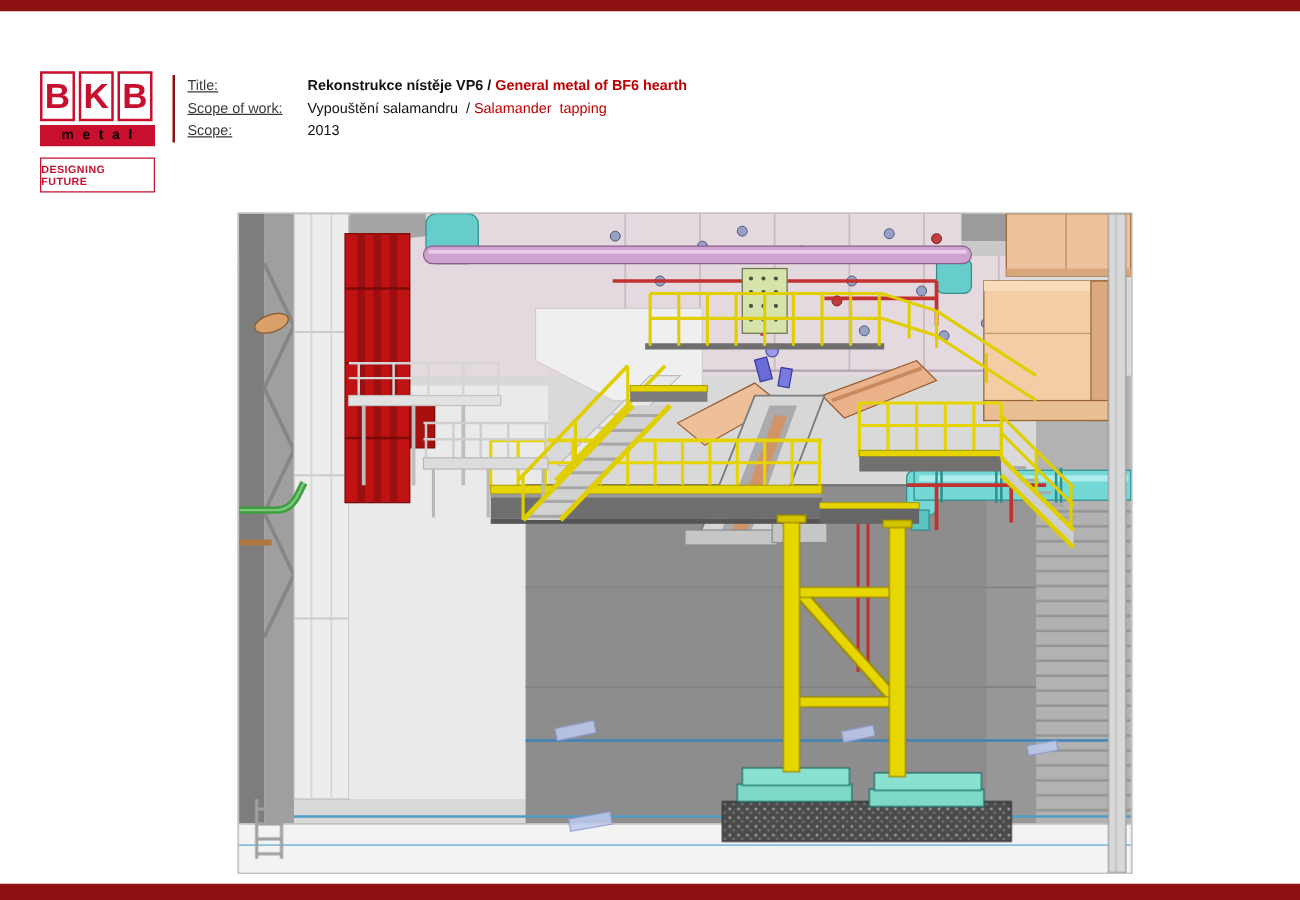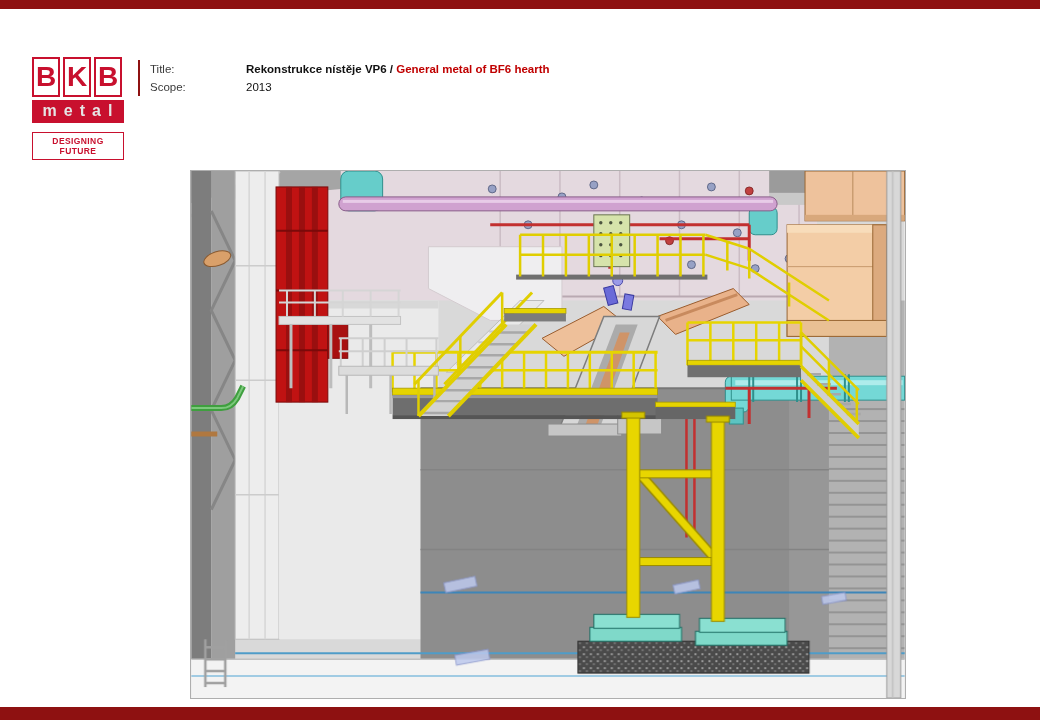--- a/index.html
+++ b/index.html
@@ -21,37 +21,37 @@
 
   
   .logo { position:absolute; left:32px; top:57px; width:92px; }
   .logo-letters { display:flex; gap:3px; }
   .logo-letter {
     width:28px; height:40px; border:2px solid #c8102e;
     color:#c8102e; font-weight:bold; font-size:28px;
     display:flex; align-items:center; justify-content:center;
   }
   .logo-word {
-    margin-top:3px; background:#c8102e; color:#e5e5e5;
-    text-align:center; font-size:16px; font-weight:bold;
+    margin-top:3px; background:#c8102e; color:#000000;
+    text-align:center; font-size:11px; font-weight:bold;
     letter-spacing:7px; padding:2px 0 3px 6px;
   }
   .logo-tagline {
     margin-top:9px; border:1px solid #c8102e; color:#c8102e;
-    font-size:8.5px; font-weight:bold; text-align:center;
+    font-size:8.5px; font-weight:bold; 
     padding:3px 0; letter-spacing:0.4px;
   }
 
   
   .info {
     position:absolute; left:138px; top:60px; width:560px;
     border-left:2px solid #8e1111; padding-left:10px;
   }
   .info-row { display:flex; font-size:11.5px; line-height:18px; }
-  .info-label { width:96px; color:#3a3a3a; }
+  .info-label { width:96px; color:#3a3a3a;text-decoration:underline; }
   .info-value { color:#111111; white-space:pre; }
   .row-title .info-value, .row-title .accent { font-weight:bold; }
   .accent { color:#c00000; }
 
   
   .figure {
     position:absolute; left:190px; top:170px; width:716px; height:529px;
     border:1px solid #aeaeae; background:#ffffff;
   }
   .figure svg { display:block; width:100%; height:100%; }
@@ -68,20 +68,24 @@
     <span class="logo-letter">B</span>
   </div>
   <div class="logo-word">metal</div>
   <div class="logo-tagline">DESIGNING FUTURE</div>
 </div>
 
 <div class="info">
   <div class="info-row row-title">
     <span class="info-label">Title:</span>
     <span class="info-value"><span>Rekonstrukce nístěje VP6 / </span><span class="accent">General metal of BF6 hearth</span></span>
+  </div>
+  <div class="info-row">
+    <span class="info-label">Scope of work:</span>
+    <span class="info-value"><span>Vypouštění salamandru  / </span><span class="accent">Salamander  tapping</span></span>
   </div>
   <div class="info-row">
     <span class="info-label">Scope:</span>
     <span class="info-value"><span>2013</span><span class="accent"></span></span>
   </div>
 </div>
 
 <div class="figure">
 <svg viewBox="0 0 716 529" aria-label="3d-cad-view-salamander-tapping-platform">
   <defs>

